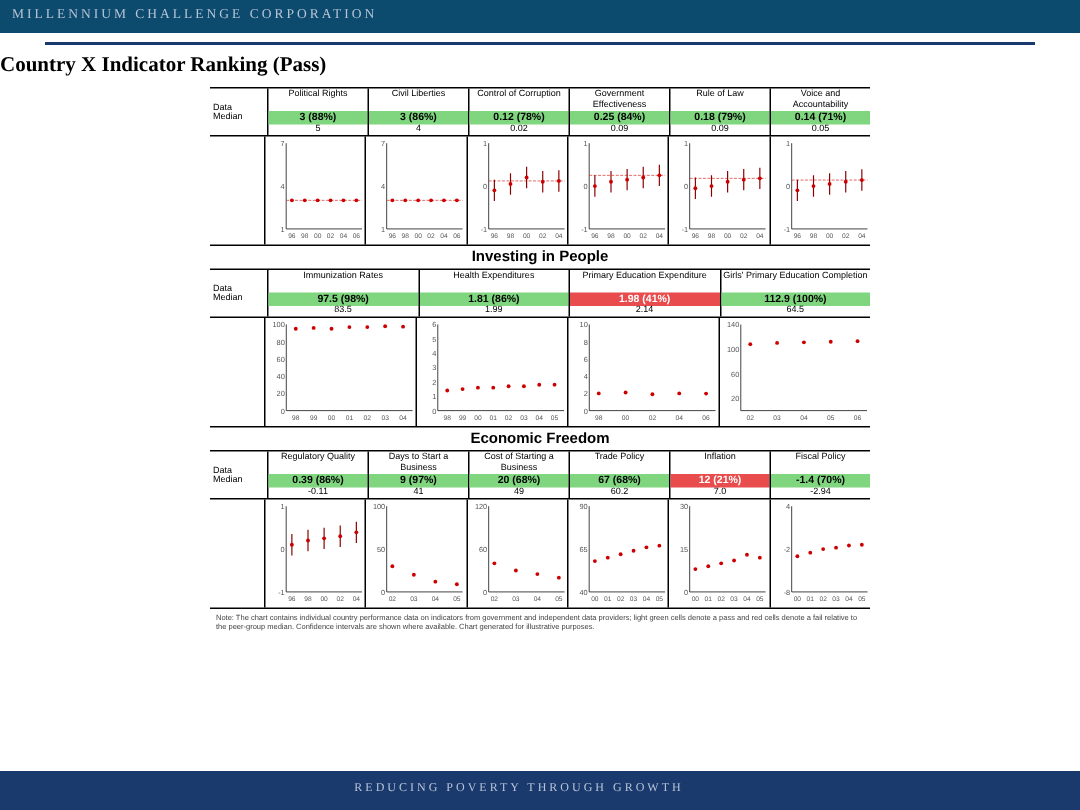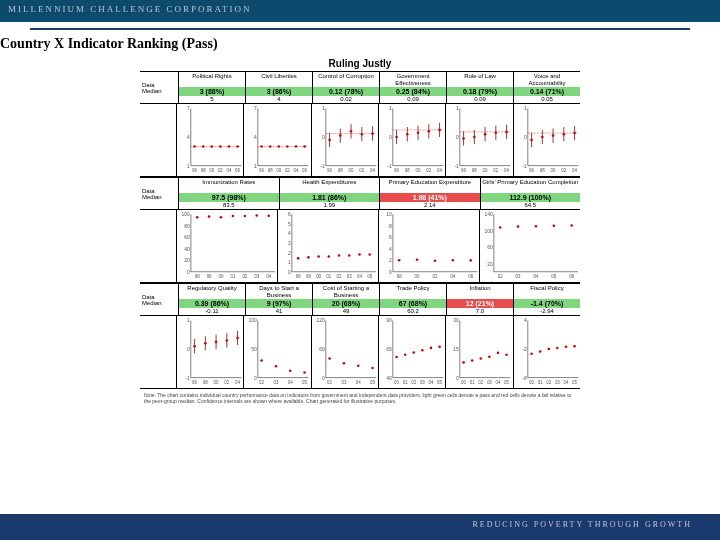--- a/index.html
+++ b/index.html
@@ -16,35 +16,34 @@
   .ind-val{font-size:7px;font-weight:bold;padding:1px}
   .ind-med{font-size:6px;padding:0 0 1px 0}
   .pass{background:#7fd67f}
   .fail{background:#e84c4c;color:#fff}
   .charts{display:flex;height:72px;border-bottom:1px solid #000}
   .charts .lead{width:36px}
   .chart{flex:1;border-left:1px solid #000;position:relative}
   .chart svg{position:absolute;inset:0;width:100%;height:100%}
   .footnote{font-size:5px;font-family:Arial,sans-serif;color:#444;line-height:6px;margin:3px 4px 0 4px}
   .gold-band{position:absolute;left:0;right:0;bottom:20px;height:6px;background:#d4a84b}
-  .footer{position:absolute;left:0;right:0;bottom:0;height:20px;background:#1a3a6e;color:#b8c4d6;font-size:8px;letter-spacing:2px;text-align:right;padding:6px 28px 0 0;font-family:Georgia,serif}
+  .footer{position:absolute;left:0;right:0;bottom:0;height:20px;background:#1a3a6e;color:#b8c4d6;font-size:8px;letter-spacing:2px;text-align:center;padding:6px 28px 0 0;font-family:Georgia,serif}
   .ytick{font-size:5px;fill:#555;font-family:Arial}
   .xtick{font-size:4.5px;fill:#555;font-family:Arial}
 </style>
 </head>
 <body>
 
 <div class="header">
   <span>MILLENNIUM CHALLENGE CORPORATION</span>
 </div>
 <div class="rule"></div>
 <div class="title">Country X Indicator Ranking (Pass)</div>
 
 <div class="panel" id="panel">
-    <div class="section-title">Ruling Justly</div>
     <div class="ind-row">
       <div class="lead">
         <div>Data</div>
         <div>Median</div>
       </div>
       <div class="ind-cell">
         <div class="ind-name">Political Rights</div>
       <div class="ind-val pass">3 (88%)</div>
       <div class="ind-med">5</div>
       </div>
@@ -214,20 +213,21 @@
           <line x1="61.48333333333333" y1="36.19" x2="61.48333333333333" y2="21.689999999999998" stroke="#800" stroke-width="0.8"></line>
           <circle cx="61.48333333333333" cy="28.939999999999998" r="1.3" fill="#c00"></circle>
           <text class="xtick" x="17.85" y="68" text-anchor="middle">96</text>
           <text class="xtick" x="28.758333333333333" y="68" text-anchor="middle">98</text>
           <text class="xtick" x="39.666666666666664" y="68" text-anchor="middle">00</text>
           <text class="xtick" x="50.575" y="68" text-anchor="middle">02</text>
           <text class="xtick" x="61.48333333333333" y="68" text-anchor="middle">04</text>
         </svg>
       </div>
     </div>
+    <div class="section-title">Investing in People</div>
     <div class="ind-row">
       <div class="lead">
         <div>Data</div>
         <div>Median</div>
       </div>
       <div class="ind-cell">
         <div class="ind-name">Immunization Rates</div>
       <div class="ind-val pass">97.5 (98%)</div>
       <div class="ind-med">83.5</div>
       </div>
@@ -340,20 +340,21 @@
           <circle cx="74.5625" cy="15.599999999999994" r="1.3" fill="#c00"></circle>
           <circle cx="92.625" cy="15.227142857142852" r="1.3" fill="#c00"></circle>
           <text class="xtick" x="20.375" y="68" text-anchor="middle">02</text>
           <text class="xtick" x="38.4375" y="68" text-anchor="middle">03</text>
           <text class="xtick" x="56.5" y="68" text-anchor="middle">04</text>
           <text class="xtick" x="74.5625" y="68" text-anchor="middle">05</text>
           <text class="xtick" x="92.625" y="68" text-anchor="middle">06</text>
         </svg>
       </div>
     </div>
+    <div class="section-title">Economic Freedom</div>
     <div class="ind-row">
       <div class="lead">
         <div>Data</div>
         <div>Median</div>
       </div>
       <div class="ind-cell">
         <div class="ind-name">Regulatory Quality</div>
       <div class="ind-val pass">0.39 (86%)</div>
       <div class="ind-med">-0.11</div>
       </div>

